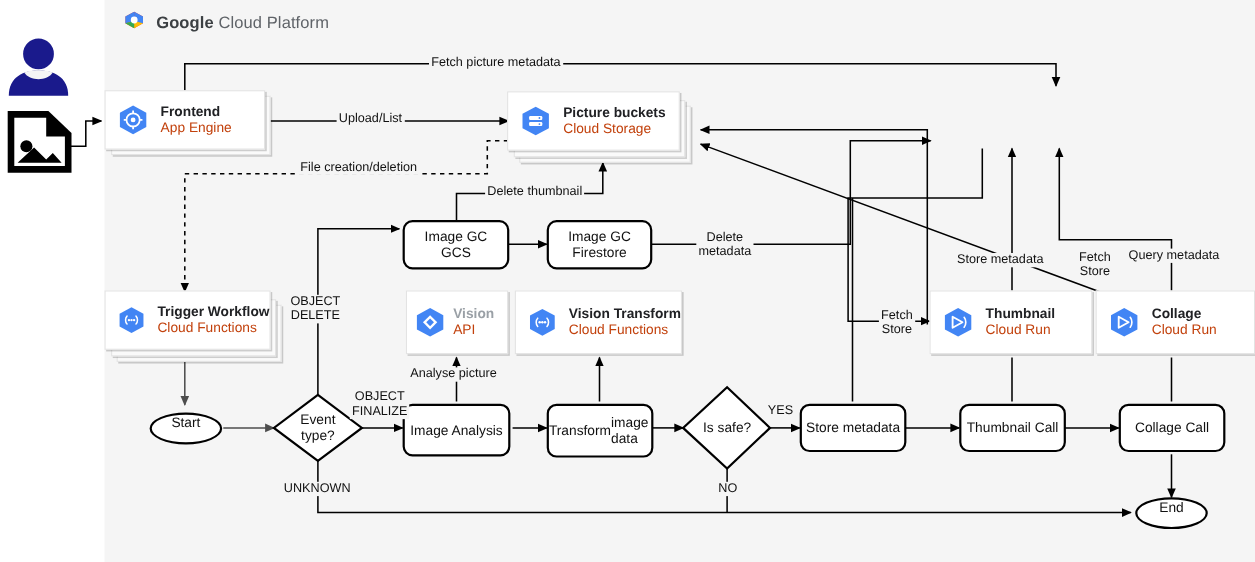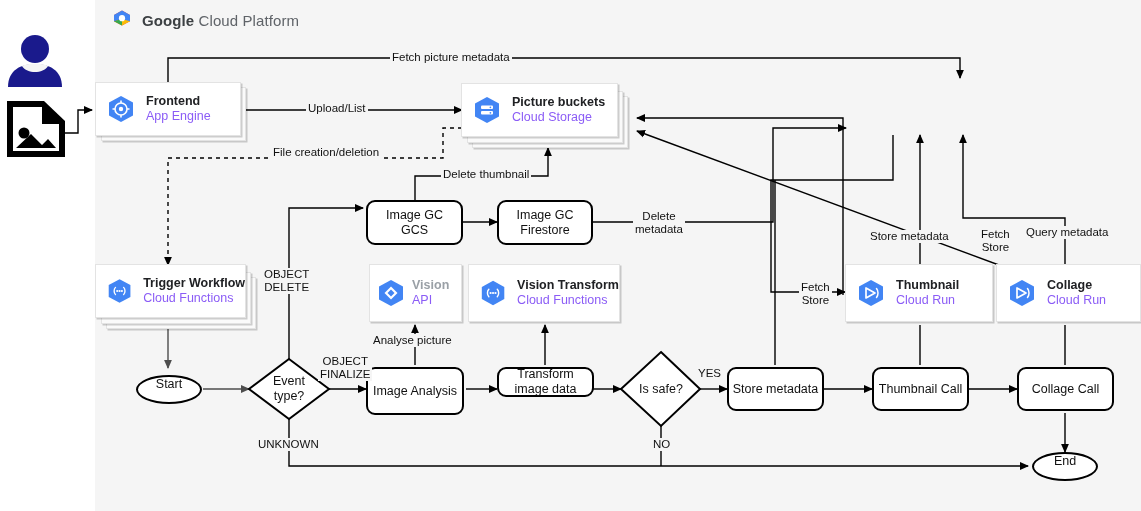--- a/index.html
+++ b/index.html
@@ -7,21 +7,21 @@
   #stage{position:relative;width:1141px;height:511px;}
   #gcp-panel{position:absolute;left:95px;top:0px;width:1046px;height:511px;background:#f5f5f5;}
   .logo-row{position:absolute;left:110px;top:8px;display:flex;align-items:center;gap:8px;}
   .gcp-title{font-size:15px;color:#5f6368;letter-spacing:.1px;white-space:nowrap;}
   .gcp-title b{color:#3c4043;font-weight:bold;}
   svg.layer{position:absolute;left:0;top:0;width:1141px;height:511px;overflow:visible;}
   .card{position:absolute;background:#ffffff;border:1px solid #e3e3e3;box-sizing:border-box;
         display:flex;align-items:center;padding-left:10px;gap:10px;box-shadow:1.5px 1.5px 0 rgba(0,0,0,.18);}
   .card .txt{display:flex;flex-direction:column;line-height:1.18;}
   .card .t1{font-size:12.5px;color:#202124;font-weight:bold;white-space:nowrap;}
-  .card .t2{font-size:12.5px;color:#8b5cf6;white-space:nowrap;}
+  .card .t2{font-size:12.5px;color:#c2410c;white-space:nowrap;}
   .card.faded .t1{color:#9aa0a6;font-weight:bold;}
   .stack{position:absolute;background:#fafafa;border:1px solid #e3e3e3;box-sizing:border-box;
          box-shadow:1.5px 1.5px 0 rgba(0,0,0,.18);}
   .proc{position:absolute;background:#ffffff;border:2px solid #000;border-radius:9px;box-sizing:border-box;
         display:flex;align-items:center;justify-content:center;font-size:12.5px;color:#111;
         line-height:1.2;}
   .term{position:absolute;background:#ffffff;border:2px solid #000;border-radius:50%;box-sizing:border-box;
         display:flex;align-items:flex-start;justify-content:center;font-size:12.5px;color:#111;}
   .edgelabel{position:absolute;font-size:11.5px;color:#111;background:#f5f5f5;padding:0 2px;
              white-space:nowrap;text-align:center;line-height:1.15;}
@@ -233,21 +233,21 @@
     <span>Image GC</span>
     <span>GCS</span>
   </div>
   <div class="proc" style="left:497px;top:200px;width:96px;height:45px;flex-direction:column;">
     <span>Image GC</span>
     <span>Firestore</span>
   </div>
   <div class="proc" style="left:366px;top:367px;width:98px;height:48px;">
     <span>Image Analysis</span>
   </div>
-  <div class="proc" style="left:497px;top:367px;width:97px;height:30px;flex-direction:column;">
+  <div class="proc" style="left:497px;top:367px;width:97px;height:49px;">
     <span>Transform</span>
     <span>image data</span>
   </div>
   <div class="proc" style="left:727px;top:367px;width:97px;height:44px;">
     <span>Store metadata</span>
   </div>
   <div class="proc" style="left:872px;top:367px;width:97px;height:44px;">
     <span>Thumbnail Call</span>
   </div>
   <div class="proc" style="left:1017px;top:367px;width:97px;height:44px;">

